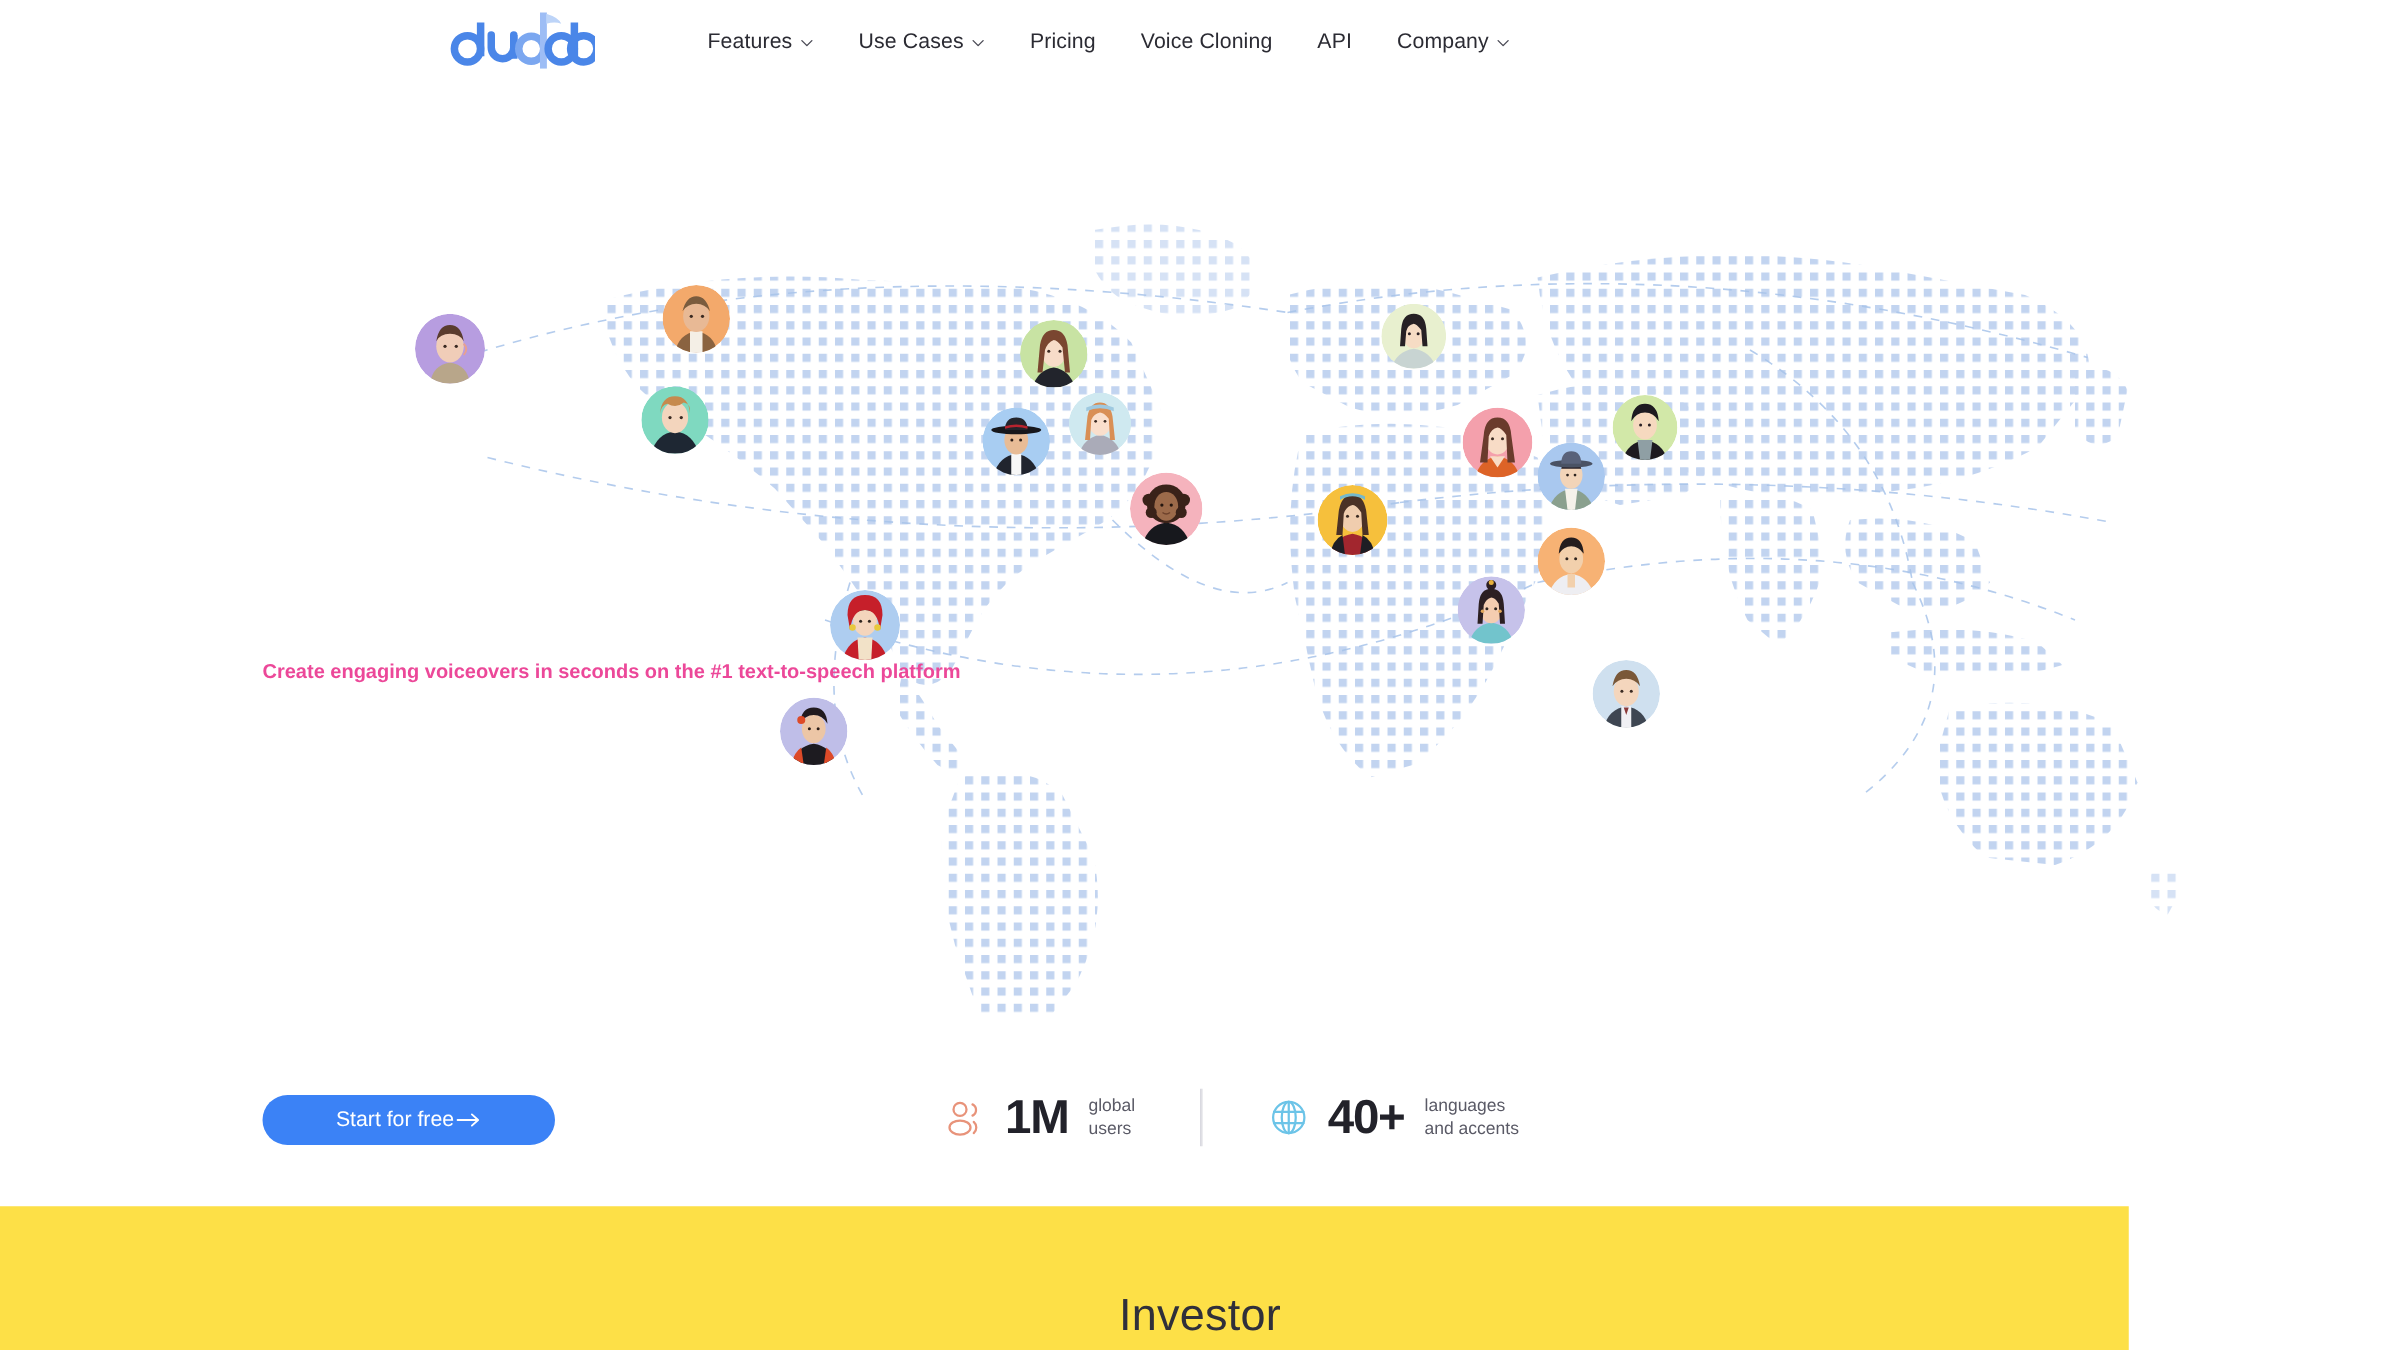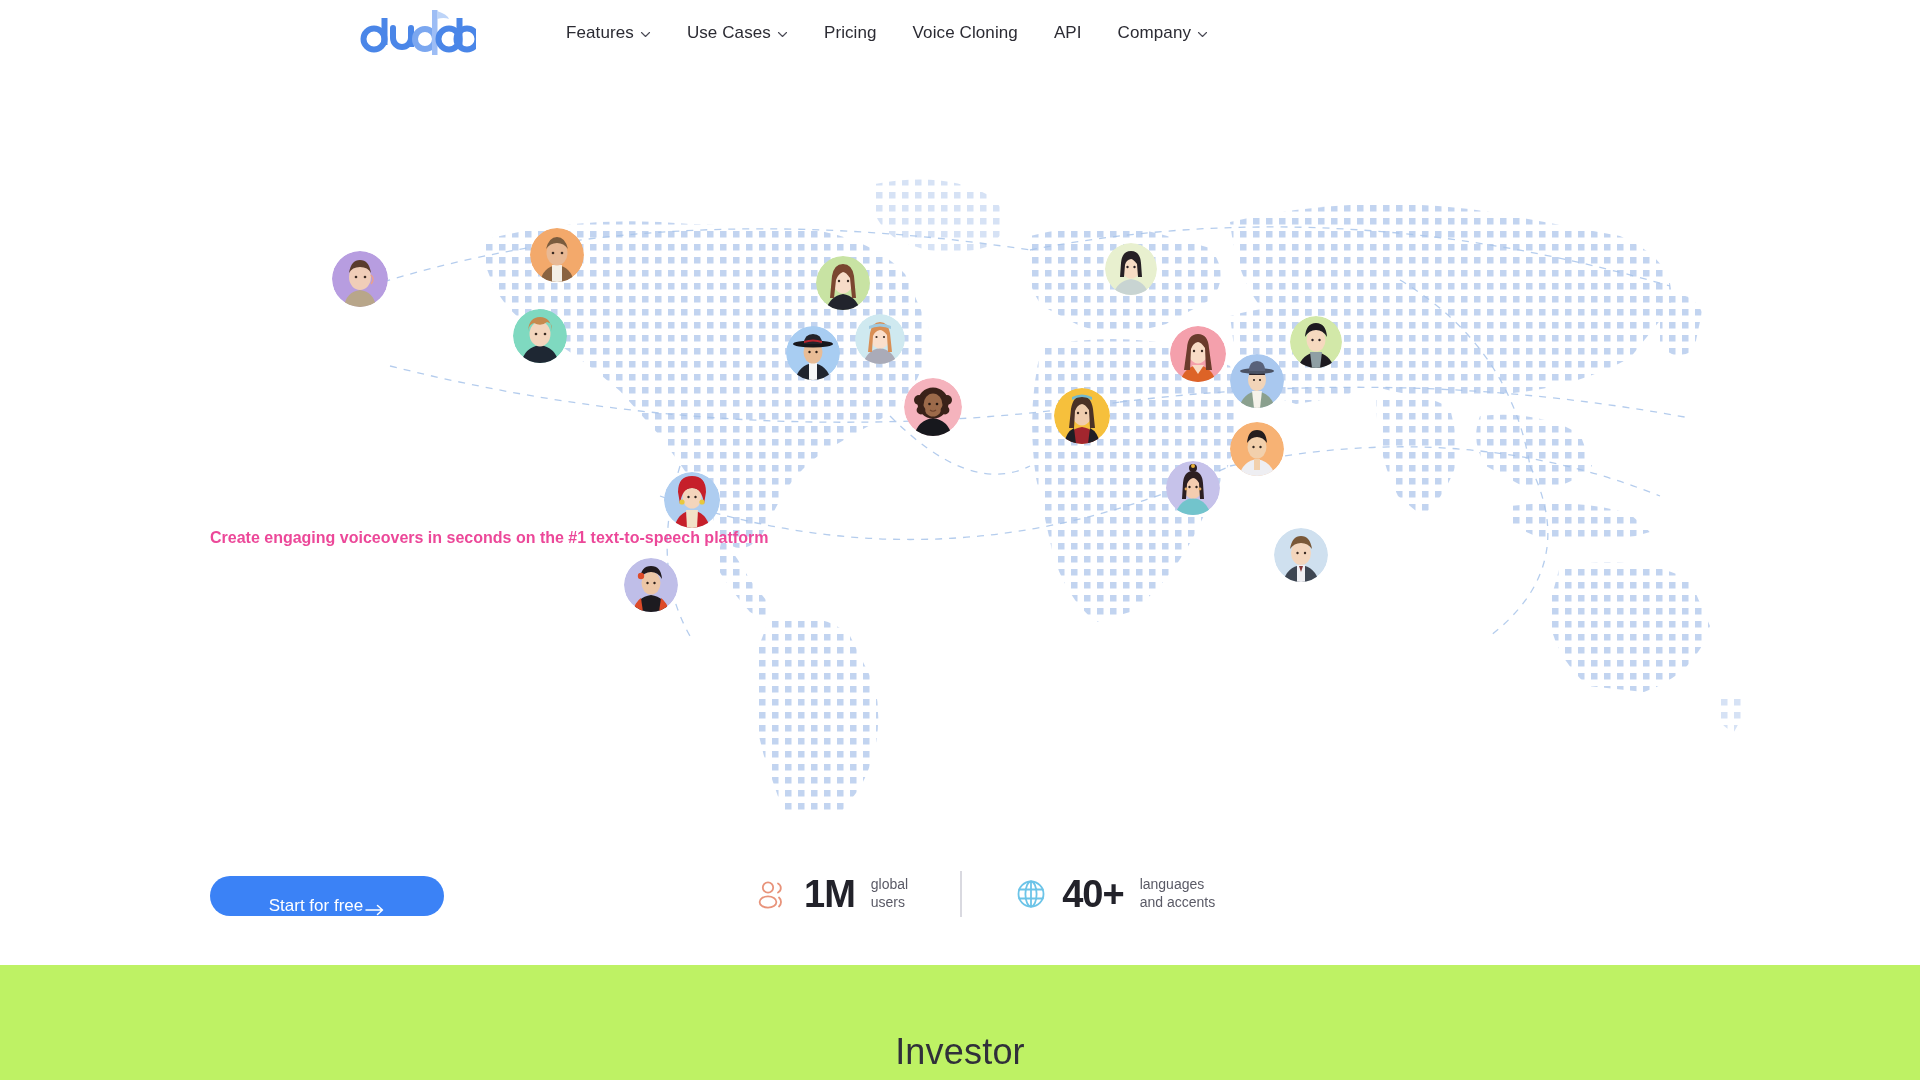--- a/index.html
+++ b/index.html
@@ -114,21 +114,21 @@
     color: #ec4899;
     line-height: 1.45;
   }
 
   .cta {
     position: absolute; left: 210px; top: 810px;
     width: 234px; height: 40px;
     background: #3b82f6;
     border: none; border-radius: 20px;
     color: #fff; font-size: 17px;
-    display: flex; align-items: flex-end; justify-content: center; gap: 2px;
+    display: flex; align-items: center; justify-content: center; gap: 2px;
     cursor: pointer; font-family: inherit;
   }
   .cta .arr { width: 20px; height: 12px; }
   .cta .arr svg { display:block; }
 
   
   .stats {
     position: absolute; left: 756px; top: 805px;
     display: flex; align-items: center;
   }
@@ -149,22 +149,22 @@
     width: 1px; height: 46px;
     background: #d9d9e0;
   }
   .sp1 { padding-right: 52px; }
   .sp2 { padding: 0 52px; }
   .sp3 { padding-left: 52px; }
 
   
   .investor {
     position: absolute; left: 0; top: 965px;
-    width: 1920px; height: 115px;
-    background: #bef264;
+    width: 1703px; height: 115px;
+    background: #fde047;
   }
   .investor-title {
     position: absolute; top: 66px; left: 0; width: 1920px;
     text-align: center;
     font-size: 36px; color: #30303a; font-weight: 400;
     letter-spacing: .2px;
   }
 </style>
 </head>
 <body>

